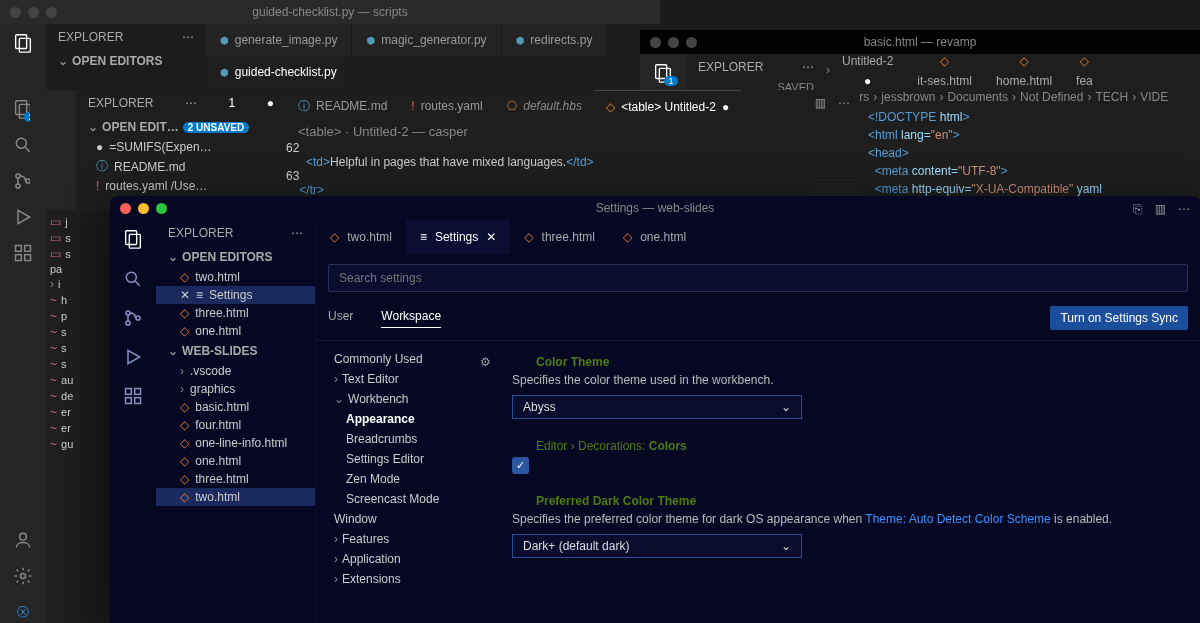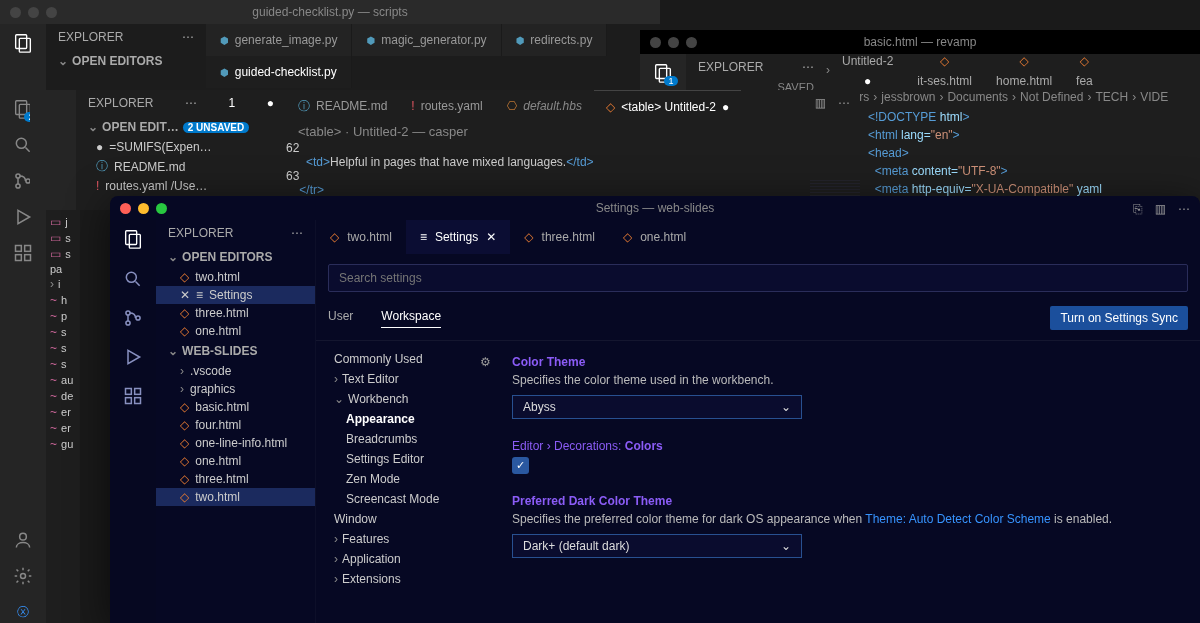--- a/index.html
+++ b/index.html
@@ -65,21 +65,21 @@
 .win4 .settings-nav .nav-item.active { color: #fff; font-weight: 600; }
 .win4 .settings-main { flex: 1; padding: 0 20px 20px 10px; }
 .win4 .search-row { padding: 10px 12px; }
 .win4 .search-input { width: 100%; background: #0a0c2e; border: 1px solid #2a2d5a; padding: 6px 10px; color: #ccc; border-radius: 2px; }
 .win4 .scope-row { display: flex; gap: 28px; padding: 4px 12px 10px; border-bottom: 1px solid rgba(255,255,255,0.06); align-items: center; }
 .win4 .scope { color: #aaa; padding-bottom: 4px; cursor: pointer; }
 .win4 .scope.active { color: #fff; border-bottom: 1px solid #fff; }
 .win4 .sync-btn { margin-left: auto; background: #1b4f9c; color: #fff; padding: 5px 10px; border: none; border-radius: 2px; }
 .win4 .setting-block { margin: 14px 0 20px; padding-left: 16px; position: relative; }
 .win4 .setting-block .gear { position: absolute; left: -16px; top: 0; color: #999; }
-.win4 .setting-title { color: #8b5cf6; font-weight: 600; margin-bottom: 4px; }
+.win4 .setting-title { color: #4d7c0f; font-weight: 600; margin-bottom: 4px; margin-left: 24px; }
 .win4 .setting-desc { color: #bbb; margin-bottom: 8px; }
 .win4 .select { width: 290px; background: #0a0c2e; border: 1px solid #285090; padding: 4px 10px; color: #ddd; display: flex; justify-content: space-between; align-items: center; }
 .win4 .checkbox-row { display: flex; align-items: center; gap: 10px; color: #ddd; }
 .win4 .chk { width: 17px; height: 17px; background: #2a58a0; border-radius: 3px; display: flex; align-items: center; justify-content: center; color: #fff; font-size: 11px; }
 .win4 .sidebar4 .tree-item { padding: 2px 10px 2px 24px; display: flex; align-items: center; gap: 6px; color: #ccc; }
 .win4 .sidebar4 .tree-item.selected { background: #1b2a5e; }
 .htmlicon { color: #e37933; }
 .link { color: #3794ff; }
 
 

